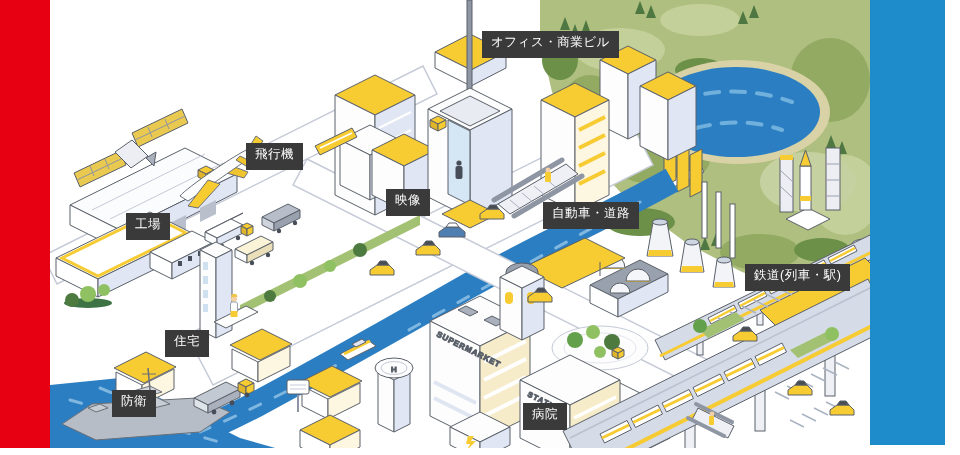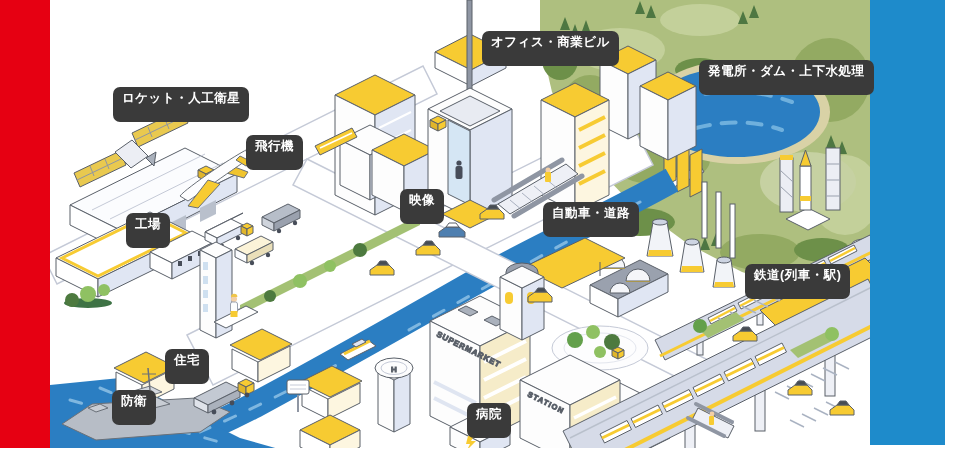--- a/index.html
+++ b/index.html
@@ -1,21 +1,21 @@
 <!DOCTYPE html>
 <html><head>
 <meta charset="utf-8">
 <style>
   html,body{margin:0;padding:0;background:#fff;}
   .stage{position:relative;width:960px;height:455px;overflow:hidden;background:#fff;
          font-family:"Liberation Sans","DejaVu Sans",sans-serif;}
   .stage svg{position:absolute;left:0;top:0;}
   .labels-layer{position:absolute;left:0;top:0;width:960px;height:455px;pointer-events:none;}
-  .pill{position:absolute;background:#3a3a3a;color:#fff;font-size:12.5px;font-weight:bold;
-        line-height:16px;padding:3px 9px 16px;border-radius:7px;white-space:nowrap;
+  .pill{position:absolute;background:#3a3a3a;color:#fff;font-size:12.5px;font-weight:normal;
+        line-height:16px;padding:3px 9px 8px;border-radius:0;white-space:nowrap;
         letter-spacing:0.5px;pointer-events:auto;cursor:pointer;}
   .svgtxt{font-family:"Liberation Sans","DejaVu Sans",sans-serif;font-weight:bold;fill:#5a6069;}
 </style>
 </head>
 <body>
 
 <div class="stage">
 
 <svg width="960" height="455" viewBox="0 0 960 455">
   <rect width="960" height="455" fill="#ffffff"></rect>
@@ -573,26 +573,24 @@
 
   <g stroke="none">
     <rect x="0" y="448" width="960" height="7" fill="#ffffff"></rect>
     <rect x="945" y="0" width="15" height="455" fill="#ffffff"></rect>
     <rect x="0" y="0" width="50" height="448" fill="#e60012"></rect>
     <rect x="870" y="0" width="75" height="445" fill="#1e8bcb"></rect>
   </g>
 </svg>
 
 <div class="labels-layer">
-  <div class="pill" style="left:113px;top:87px">ロケット・人工衛星</div>
-  <div class="pill" style="left:246px;top:135px">飛行機</div>
+  <div class="pill" style="left:246px;top:143px">飛行機</div>
   <div class="pill" style="left:482px;top:31px">オフィス・商業ビル</div>
-  <div class="pill" style="left:699px;top:60px">発電所・ダム・上下水処理</div>
   <div class="pill" style="left:126px;top:213px">工場</div>
-  <div class="pill" style="left:400px;top:189px">映像</div>
+  <div class="pill" style="left:386px;top:189px">映像</div>
   <div class="pill" style="left:745px;top:264px">鉄道(列車・駅)</div>
   <div class="pill" style="left:543px;top:202px">自動車・道路</div>
-  <div class="pill" style="left:165px;top:349px">住宅</div>
+  <div class="pill" style="left:165px;top:330px">住宅</div>
   <div class="pill" style="left:112px;top:390px">防衛</div>
-  <div class="pill" style="left:467px;top:403px">病院</div>
+  <div class="pill" style="left:523px;top:403px">病院</div>
 </div>
 
 </div>
 
 </body></html>

